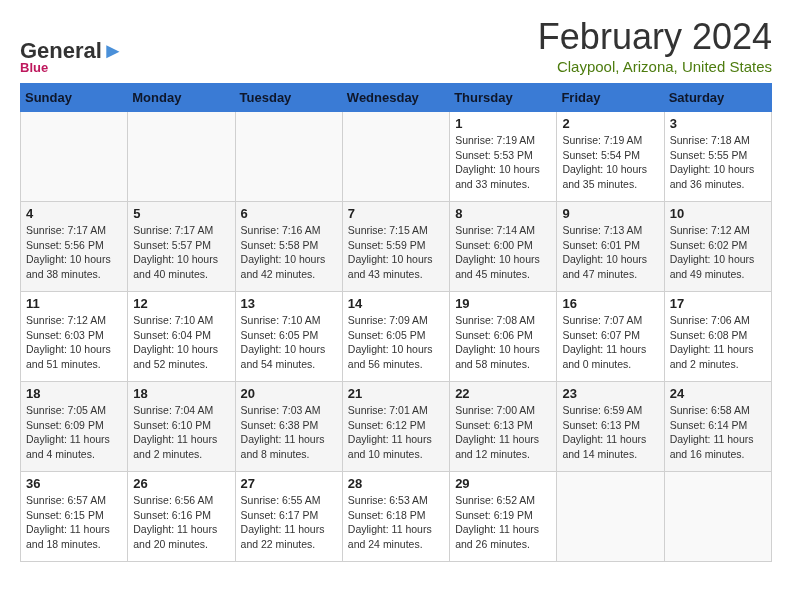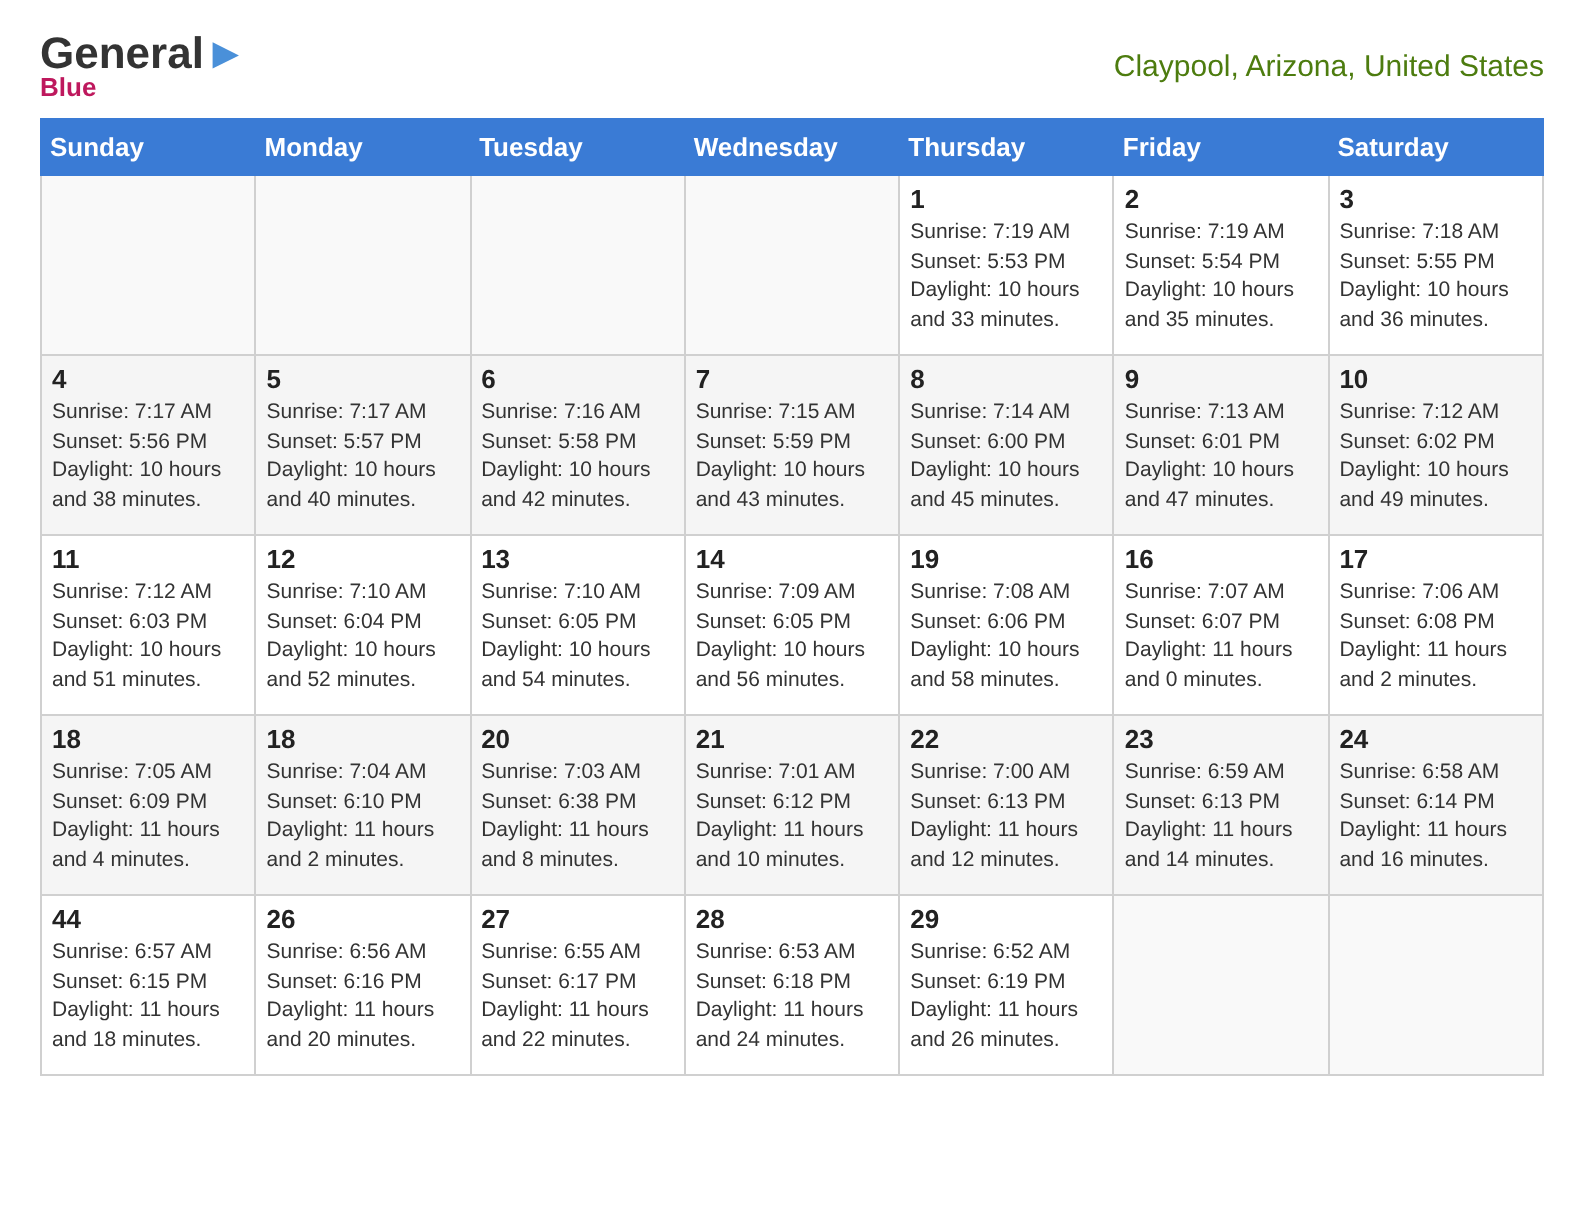--- a/index.html
+++ b/index.html
@@ -6,21 +6,21 @@
     body {
       font-family: Arial, sans-serif;
       background: #fff;
       width: 792px;
       min-height: 612px;
       padding: 16px 20px;
     }
     .header-area {
       display: flex;
       justify-content: space-between;
-      align-items: center;
+      align-items: flex-end;
       margin-bottom: 8px;
     }
     .logo {
       display: flex;
       flex-direction: column;
       align-items: flex-start;
     }
     .logo-text {
       font-size: 22px;
       font-weight: bold;
@@ -50,21 +50,21 @@
     }
     table {
       width: 100%;
       border-collapse: collapse;
       table-layout: fixed;
     }
     thead tr {
       background-color: #3a7bd5;
     }
     thead th {
-      color: #ffffff;
+      color: #0f172a;
       font-size: 13px;
       font-weight: bold;
       padding: 6px 4px;
       text-align: left;
       border: 1px solid #3a7bd5;
     }
     tbody td {
       border: 1px solid #d0d0d0;
       vertical-align: top;
       padding: 4px 5px;
@@ -95,20 +95,21 @@
 <body>
 
 <div class="header-area">
   <div class="logo">
     <div style="display:flex; align-items:center; gap:2px;">
       <span class="logo-text">General<span style="color:#4a90d9">►</span></span>
     </div>
     <span class="logo-sub">Blue</span>
   </div>
   <div class="title-block">
+    <div class="month-title">February 2024</div>
     <div class="location-title">Claypool, Arizona, United States</div>
   </div>
 </div>
 
 <table>
   <thead>
     <tr>
       <th>Sunday</th>
       <th>Monday</th>
       <th>Tuesday</th>
@@ -294,21 +295,21 @@
         <td>
           <div class="day-number">24</div>
           <div class="cell-text">Sunrise: 6:58 AM</div>
           <div class="cell-text">Sunset: 6:14 PM</div>
           <div class="cell-text">Daylight: 11 hours</div>
           <div class="cell-text">and 16 minutes.</div>
         </td>
       </tr>
       <tr>
         <td>
-          <div class="day-number">44</div>
+          <div class="day-number">36</div>
           <div class="cell-text">Sunrise: 6:57 AM</div>
           <div class="cell-text">Sunset: 6:15 PM</div>
           <div class="cell-text">Daylight: 11 hours</div>
           <div class="cell-text">and 18 minutes.</div>
         </td>
         <td>
           <div class="day-number">26</div>
           <div class="cell-text">Sunrise: 6:56 AM</div>
           <div class="cell-text">Sunset: 6:16 PM</div>
           <div class="cell-text">Daylight: 11 hours</div>

